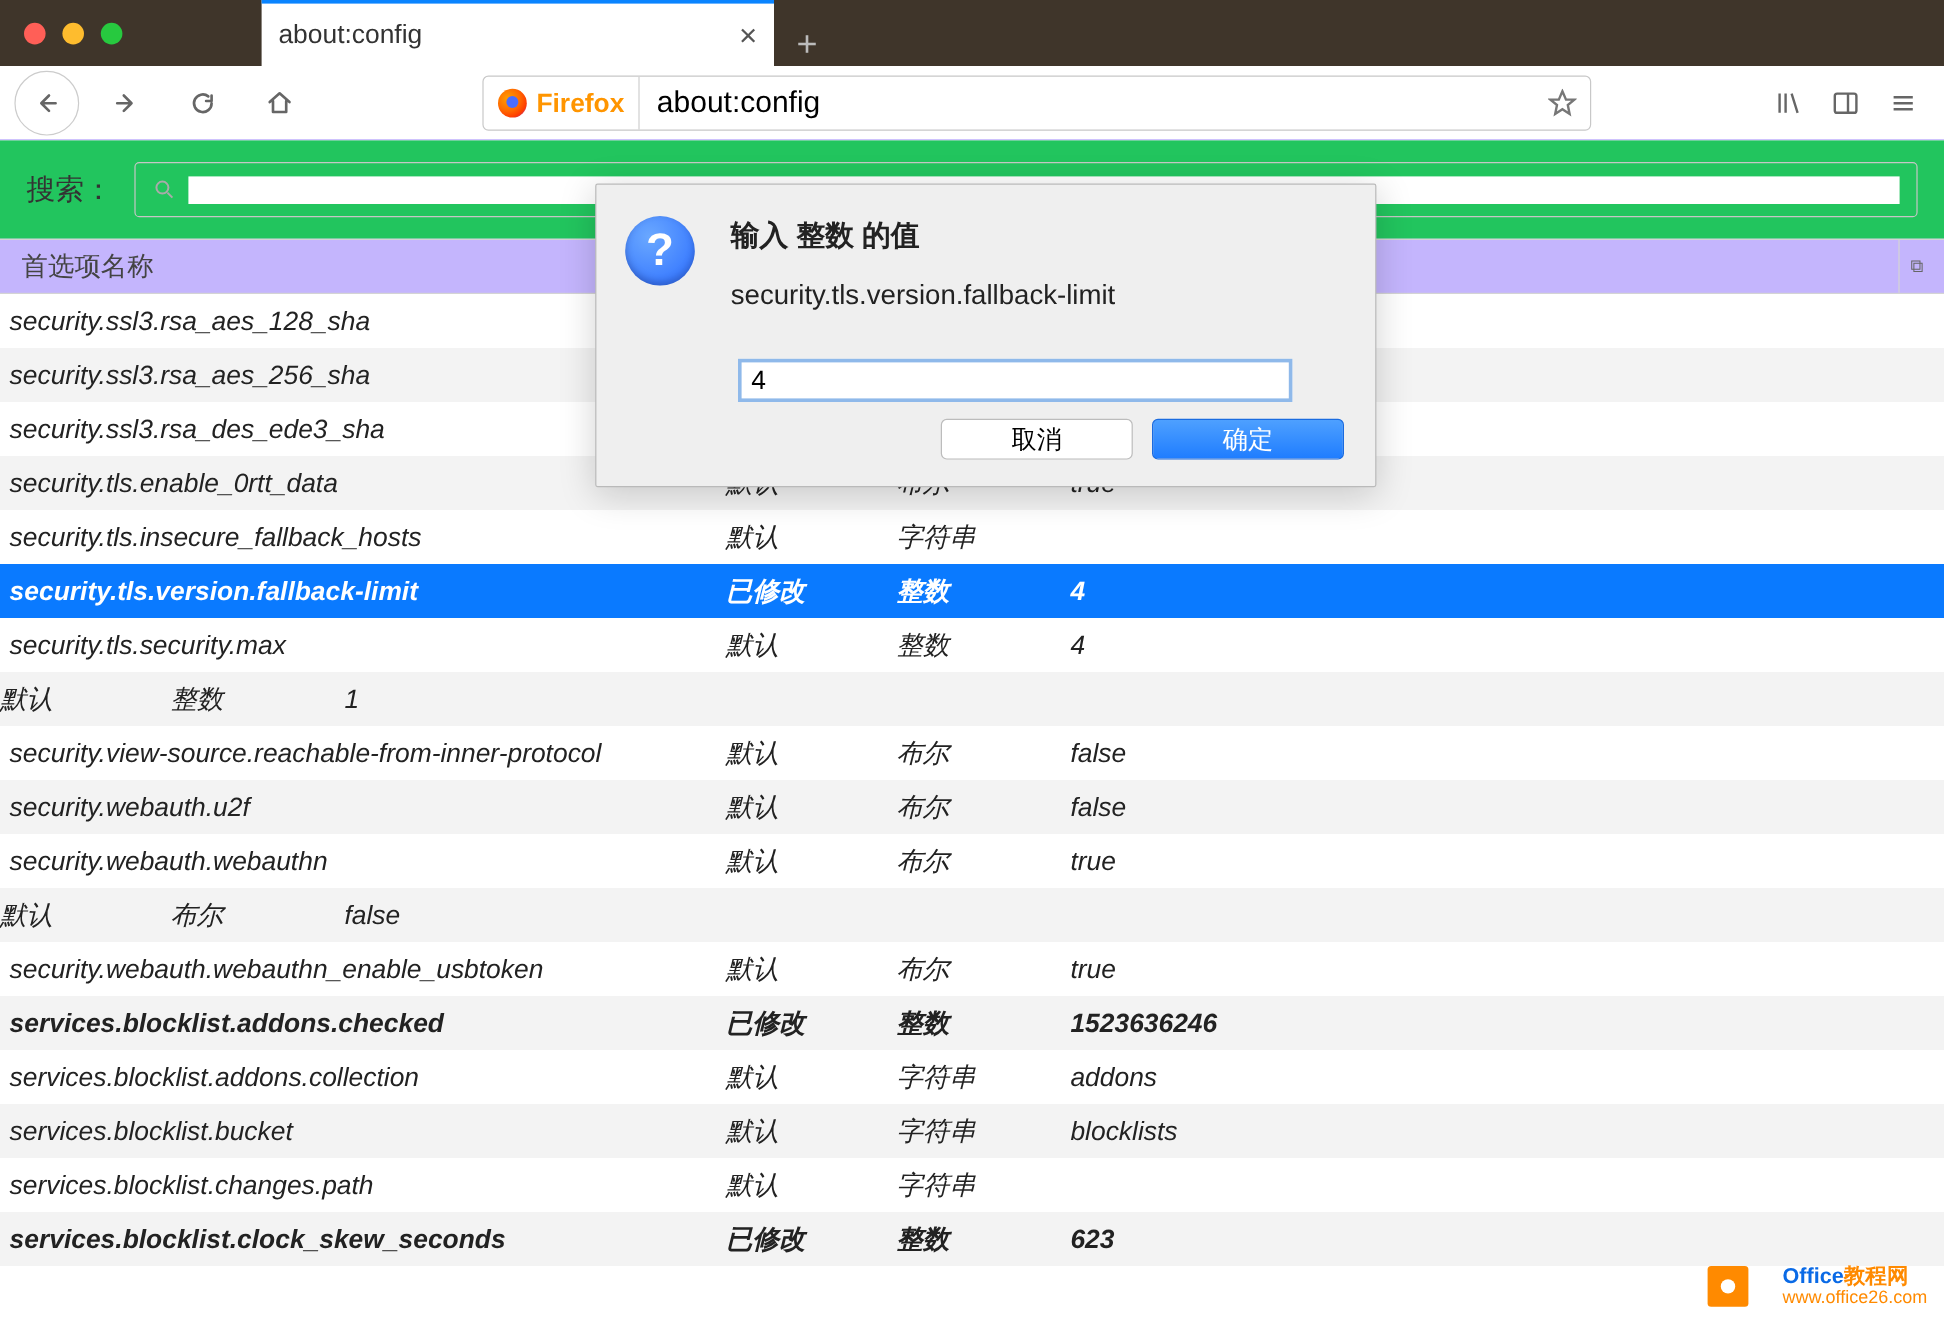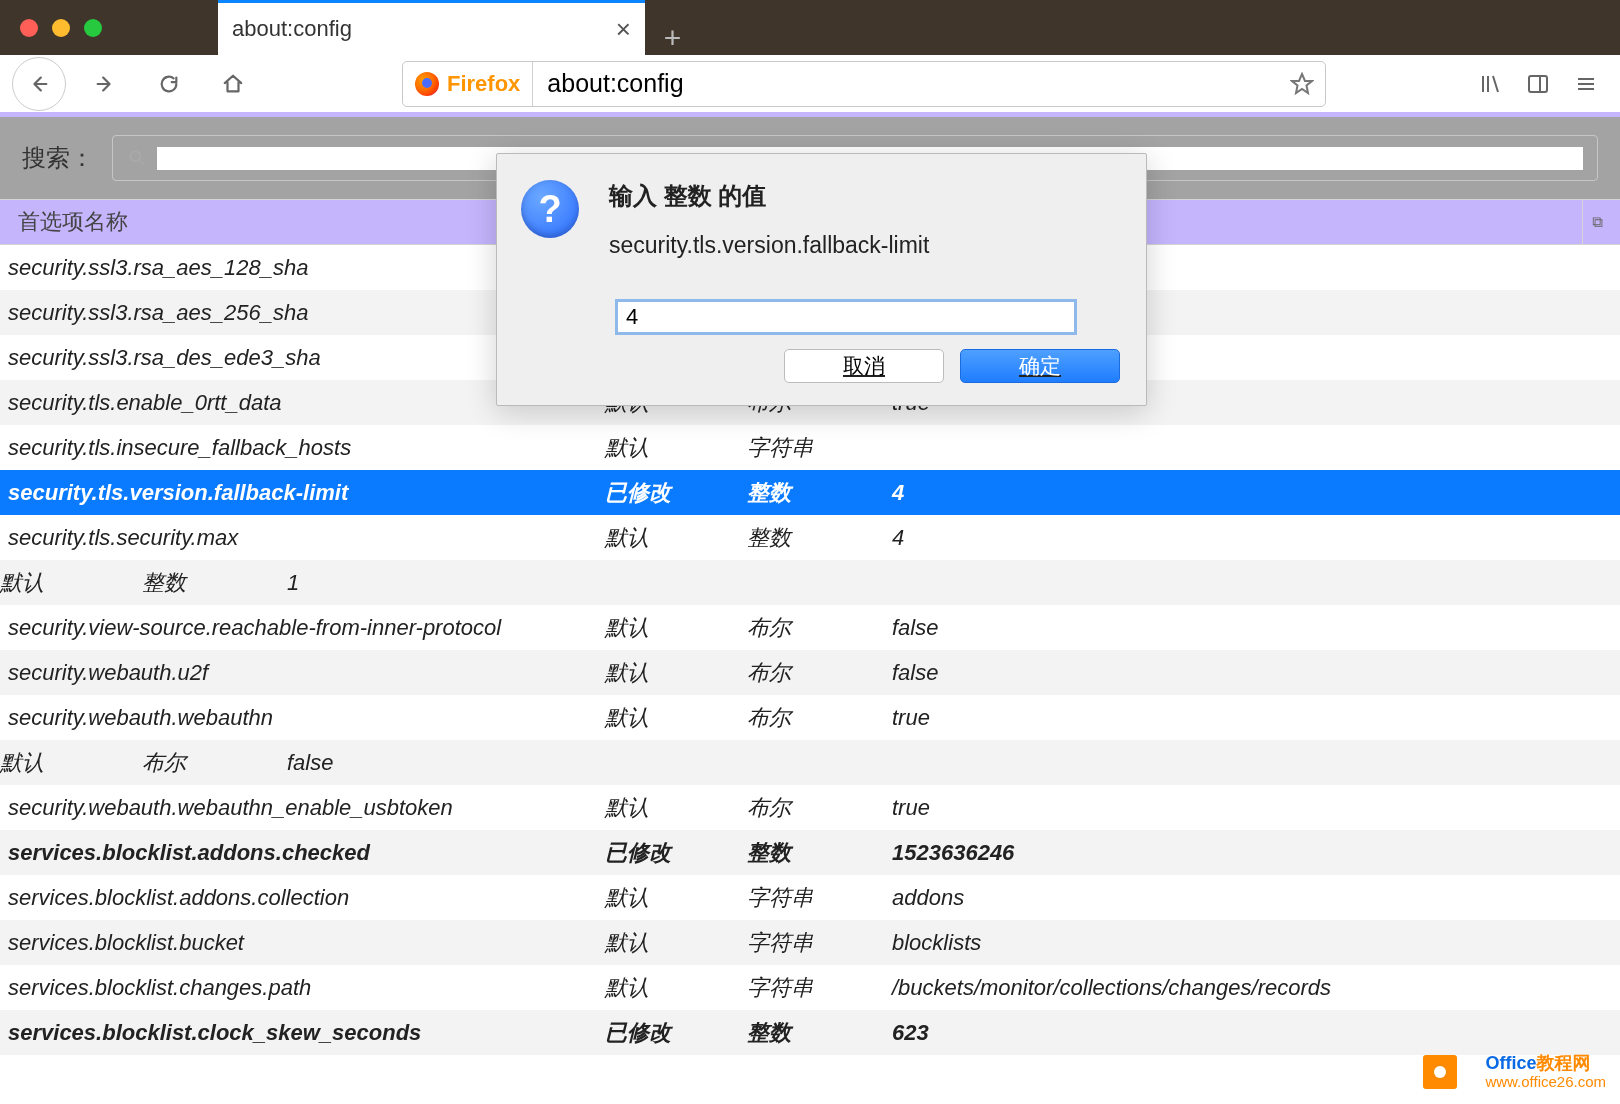--- a/index.html
+++ b/index.html
@@ -10,38 +10,38 @@
   .traffic { display: flex; align-items: center; gap: 14px; padding-left: 20px; width: 218px; }
   .dot { width: 18px; height: 18px; border-radius: 50%; }
   .dot.red { background: #ff5f57; } .dot.yellow { background: #febc2e; } .dot.green { background: #27c93f; }
   .tabstrip { display: flex; align-items: flex-end; flex: 1; }
   .tab { width: 427px; height: 55px; background: #fff; border-top: 3px solid #0a84ff; display: flex; align-items: center; padding: 0 14px; justify-content: space-between; }
   .tab-title { font-size: 22px; color: #333; }
   .tab-close { font-size: 26px; color: #555; font-weight: 300; }
   .newtab { width: 55px; display: flex; align-items: center; justify-content: center; color: #bbb; font-size: 30px; font-weight: 300; }
   
   
-  .toolbar { height: 62px; background: #fff; display: flex; align-items: center; padding: 0 12px; gap: 14px; border-bottom: 5px solid #c4b5fd; }
+  .toolbar { height: 62px; background: #fff; display: flex; align-items: center; padding: 0 12px; gap: 14px; border-bottom: 1px solid #c4b5fd; }
   .navbtn { width: 50px; height: 50px; display: flex; align-items: center; justify-content: center; color: #666; border-radius: 4px; }
   .navbtn.circled { width: 54px; height: 54px; border: 1px solid #ccc; border-radius: 50%; }
   .navbtn svg { width: 22px; height: 22px; fill: none; stroke: currentColor; stroke-width: 2.4; stroke-linecap: round; stroke-linejoin: round; }
   .urlwrap { flex: 1; display: flex; align-items: center; height: 46px; border: 1px solid #c8c8c8; border-radius: 5px; margin-left: 130px; margin-right: 38px; background: #fff; }
   .identity { display: flex; align-items: center; gap: 8px; padding: 0 12px; height: 100%; border-right: 1px solid #d0d0d0; }
   .fflogo { width: 24px; height: 24px; border-radius: 50%; background: radial-gradient(circle at 35% 35%, #ffa000 0%, #ff6a00 45%, #ff3d00 70%, #7c1ee6 100%); position: relative; }
   .fflogo::after { content: ''; position: absolute; width: 10px; height: 10px; background: #4a6dff; border-radius: 50%; top: 6px; left: 7px; }
   .ffname { color: #ff9500; font-weight: 600; font-size: 22px; }
   .urlinput { flex: 1; border: none; outline: none; font-size: 25px; padding: 0 14px; background: transparent; }
   .star { width: 46px; display: flex; align-items: center; justify-content: center; color: #777; }
   .star svg { width: 24px; height: 24px; fill: none; stroke: currentColor; stroke-width: 2; }
   .tbright { display: flex; align-items: center; gap: 4px; margin-left: 90px; }
   .tbicon { width: 44px; height: 44px; display: flex; align-items: center; justify-content: center; color: #666; }
   .tbicon svg { width: 24px; height: 24px; fill: none; stroke: currentColor; stroke-width: 2; }
   
   
-  .searchrow { padding: 18px 22px; display: flex; align-items: center; gap: 18px; background: #a3a3a3; justify-content: flex-end; }
+  .searchrow { padding: 18px 22px; display: flex; align-items: center; gap: 18px; background: #22c55e; justify-content: flex-end; }
   .searchlabel { font-size: 24px; color: #333; }
   .searchbox { flex: 1; height: 46px; border: 1px solid #c6c6c6; border-radius: 4px; display: flex; align-items: center; padding: 0 14px; }
   .searchbox svg { width: 20px; height: 20px; stroke: #aaa; fill: none; stroke-width: 2; }
   .searchinput { flex: 1; border: none; outline: none; font-size: 20px; margin-left: 10px; }
   
   
   .gridhead { height: 46px; background: #c4b5fd; border-top: 1px solid #d4d4d4; border-bottom: 1px solid #d4d4d4; display: flex; align-items: center; padding-left: 18px; font-size: 22px; color: #444; position: relative; }
   .colpicker { position: absolute; right: 8px; top: 0; bottom: 0; width: 30px; display: flex; align-items: center; justify-content: center; color: #666; border-left: 1px solid #d4d4d4; font-size: 15px; }
   .rows { overflow: hidden; }
   .row { height: 45px; display: flex; align-items: center; font-size: 22px; font-style: italic; }
@@ -54,21 +54,21 @@
   .c-value { flex: 1; }
   
   
   .dialog-overlay { position: absolute; top: 153px; left: 496px; width: 651px; background: #efefef; border: 1px solid #bababa; border-radius: 2px; box-shadow: 0 6px 30px rgba(0,0,0,0.18); z-index: 50; }
   .dlg-body { display: flex; padding: 26px 24px 14px 24px; gap: 30px; }
   .dlg-icon { width: 58px; height: 58px; border-radius: 50%; background: radial-gradient(circle at 35% 30%, #6aa8ff, #3d7eff 70%); display: flex; align-items: center; justify-content: center; color: #fff; font-size: 38px; font-weight: 700; flex-shrink: 0; box-shadow: inset 0 -3px 6px rgba(0,0,50,0.25); }
   .dlg-text { flex: 1; }
   .dlg-title { font-size: 24px; font-weight: 700; margin-bottom: 20px; color: #222; }
   .dlg-msg { font-size: 23px; color: #222; }
   .dlg-input { width: 462px; height: 36px; margin: 26px 0 0 118px; border: 3px solid #8fb9ea; outline: none; font-size: 22px; padding: 0 8px; background: #fff; }
-  .dlg-buttons { display: flex; justify-content: flex-end; gap: 16px; padding: 14px 26px 22px 0; text-decoration: underline; }
+  .dlg-buttons { display: flex; justify-content: flex-end; gap: 16px; padding: 14px 26px 22px 0; }
   .dlg-btn { width: 160px; height: 34px; border-radius: 5px; font-size: 21px; cursor: pointer; }
   .dlg-btn.cancel { background: #fff; border: 1px solid #bcbcbc; }
   .dlg-btn.ok { background: linear-gradient(#4ea0ff,#1f7dff); border: 1px solid #1a6be0; color: #fff; }
   
   
   .watermark { position: absolute; right: 14px; bottom: 14px; display: flex; align-items: center; gap: 8px; font-size: 18px; }
   .wm-icon { width: 34px; height: 34px; background: #ff8a00; border-radius: 3px; display: flex; align-items: center; justify-content: center; color: #fff; font-weight: 700; font-size: 22px; position: relative; }
   .wm-icon::after { content: ''; position: absolute; width: 12px; height: 12px; background: #fff; border-radius: 50%; }
   .wm-text { display: flex; flex-direction: column; line-height: 1.1; margin-left: 20px; }
   .wm-line1 { font-weight: 700; }
@@ -254,21 +254,20 @@
     <div class="row">
       <div class="c-name">services.blocklist.bucket</div>
       <div class="c-status">默认</div>
       <div class="c-type">字符串</div>
       <div class="c-value">blocklists</div>
     </div>
     <div class="row">
       <div class="c-name">services.blocklist.changes.path</div>
       <div class="c-status">默认</div>
       <div class="c-type">字符串</div>
-      <div class="c-value">/buckets/monitor/collections/changes/records</div>
     </div>
     <div class="row modified">
       <div class="c-name">services.blocklist.clock_skew_seconds</div>
       <div class="c-status">已修改</div>
       <div class="c-type">整数</div>
       <div class="c-value">623</div>
     </div>
   </div>
 
 <div class="dialog-overlay">

